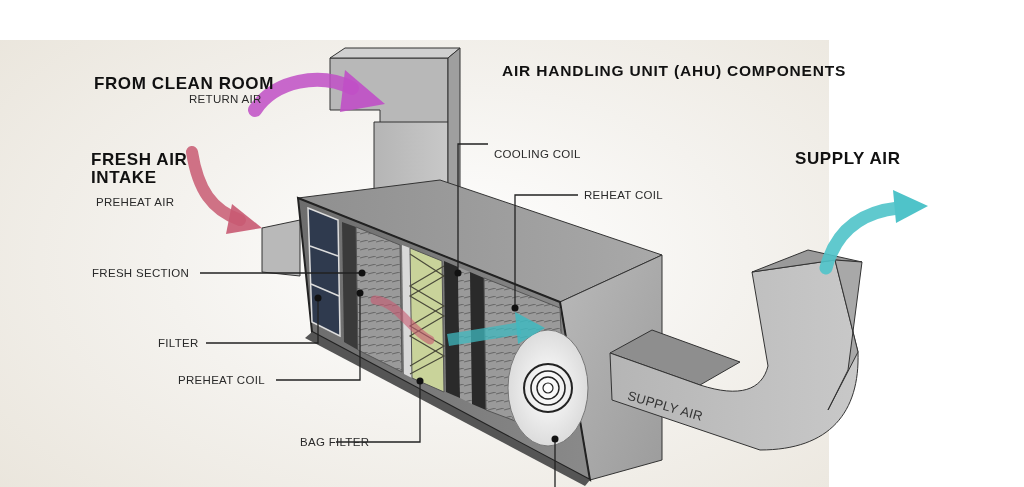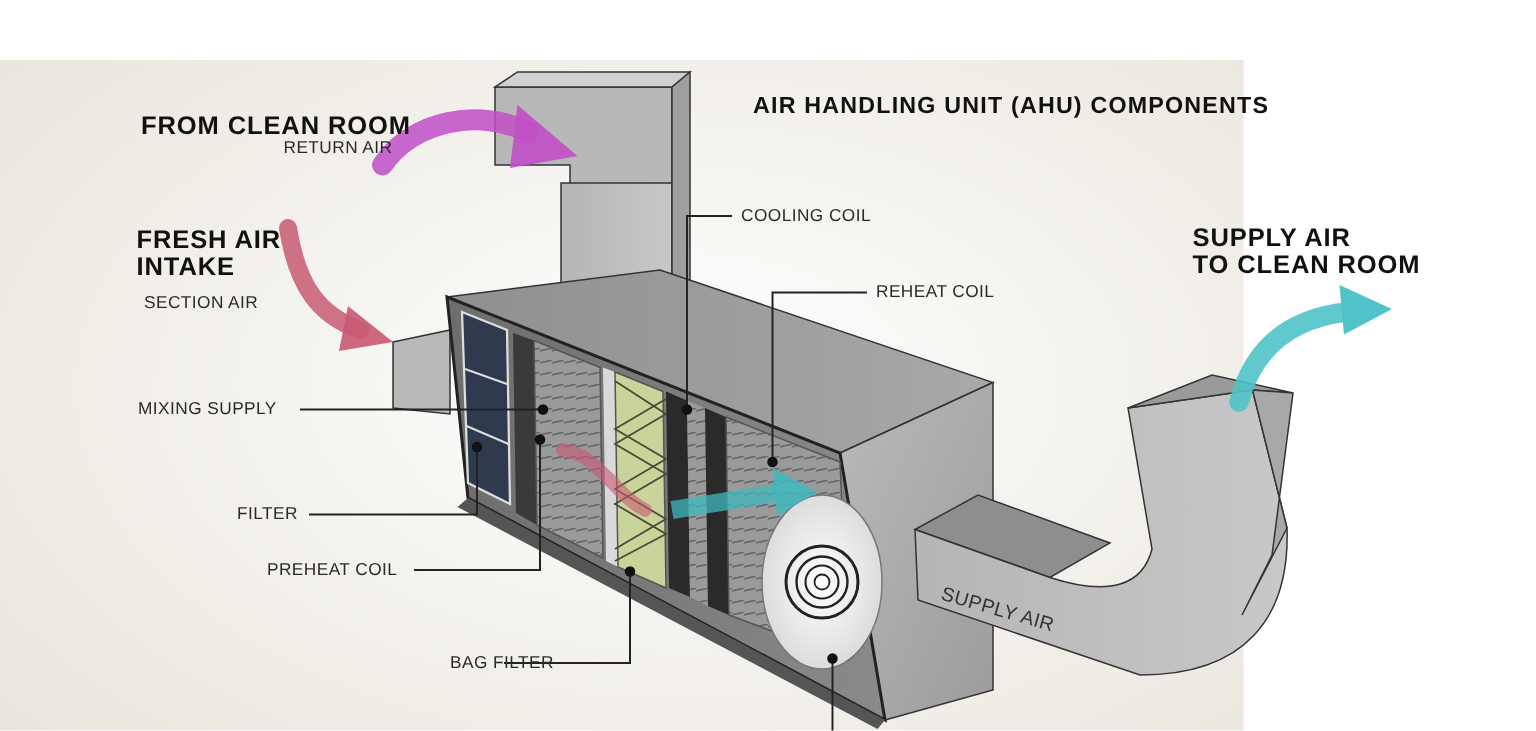--- a/index.html
+++ b/index.html
@@ -144,27 +144,26 @@
   </g>
 </svg>
 
 <div class="title" style="left:502px; top:22px;">AIR HANDLING UNIT (AHU) COMPONENTS</div>
 
 <div class="hdr" style="left:94px; top:34px;">FROM CLEAN ROOM</div>
 <div class="lbl" style="left:168px; top:53px;padding-left:21px;">RETURN AIR</div>
 
 <div class="hdr" style="left:91px; top:110px;">FRESH AIR</div>
 <div class="hdr" style="left:91px; top:128px;text-align:center;">INTAKE</div>
-<div class="lbl" style="left:96px; top:156px;">SECTION AIR</div>
+<div class="lbl" style="left:96px; top:156px;">PREHEAT AIR</div>
 
 <div class="hdr" style="left:795px; top:109px;">SUPPLY AIR</div>
-<div class="hdr" style="left:795px; top:127px;">TO CLEAN ROOM</div>
 <div class="lbl" style="left:630px; top:348px; font-size:13px; color:#333; transform:rotate(16deg); transform-origin:left top;">SUPPLY AIR</div>
 
-<div class="lbl" style="left:92px; top:227px;">MIXING SUPPLY</div>
+<div class="lbl" style="left:92px; top:227px;">FRESH SECTION</div>
 <div class="lbl" style="left:158px; top:297px;">FILTER</div>
 <div class="lbl" style="left:178px; top:334px;">PREHEAT COIL</div>
 <div class="lbl" style="left:252px; top:396px;padding-left:48px;">BAG FILTER</div>
 <div class="lbl" style="left:400px; top:446px;font-family:Liberation Serif, serif;">FAN</div>
-<div class="lbl" style="left:494px; top:98px;">COOLING COIL</div>
+<div class="lbl" style="left:494px; top:108px;">COOLING COIL</div>
 <div class="lbl" style="left:584px; top:149px;">REHEAT COIL</div>
 
 </div>
 
 </body></html>

